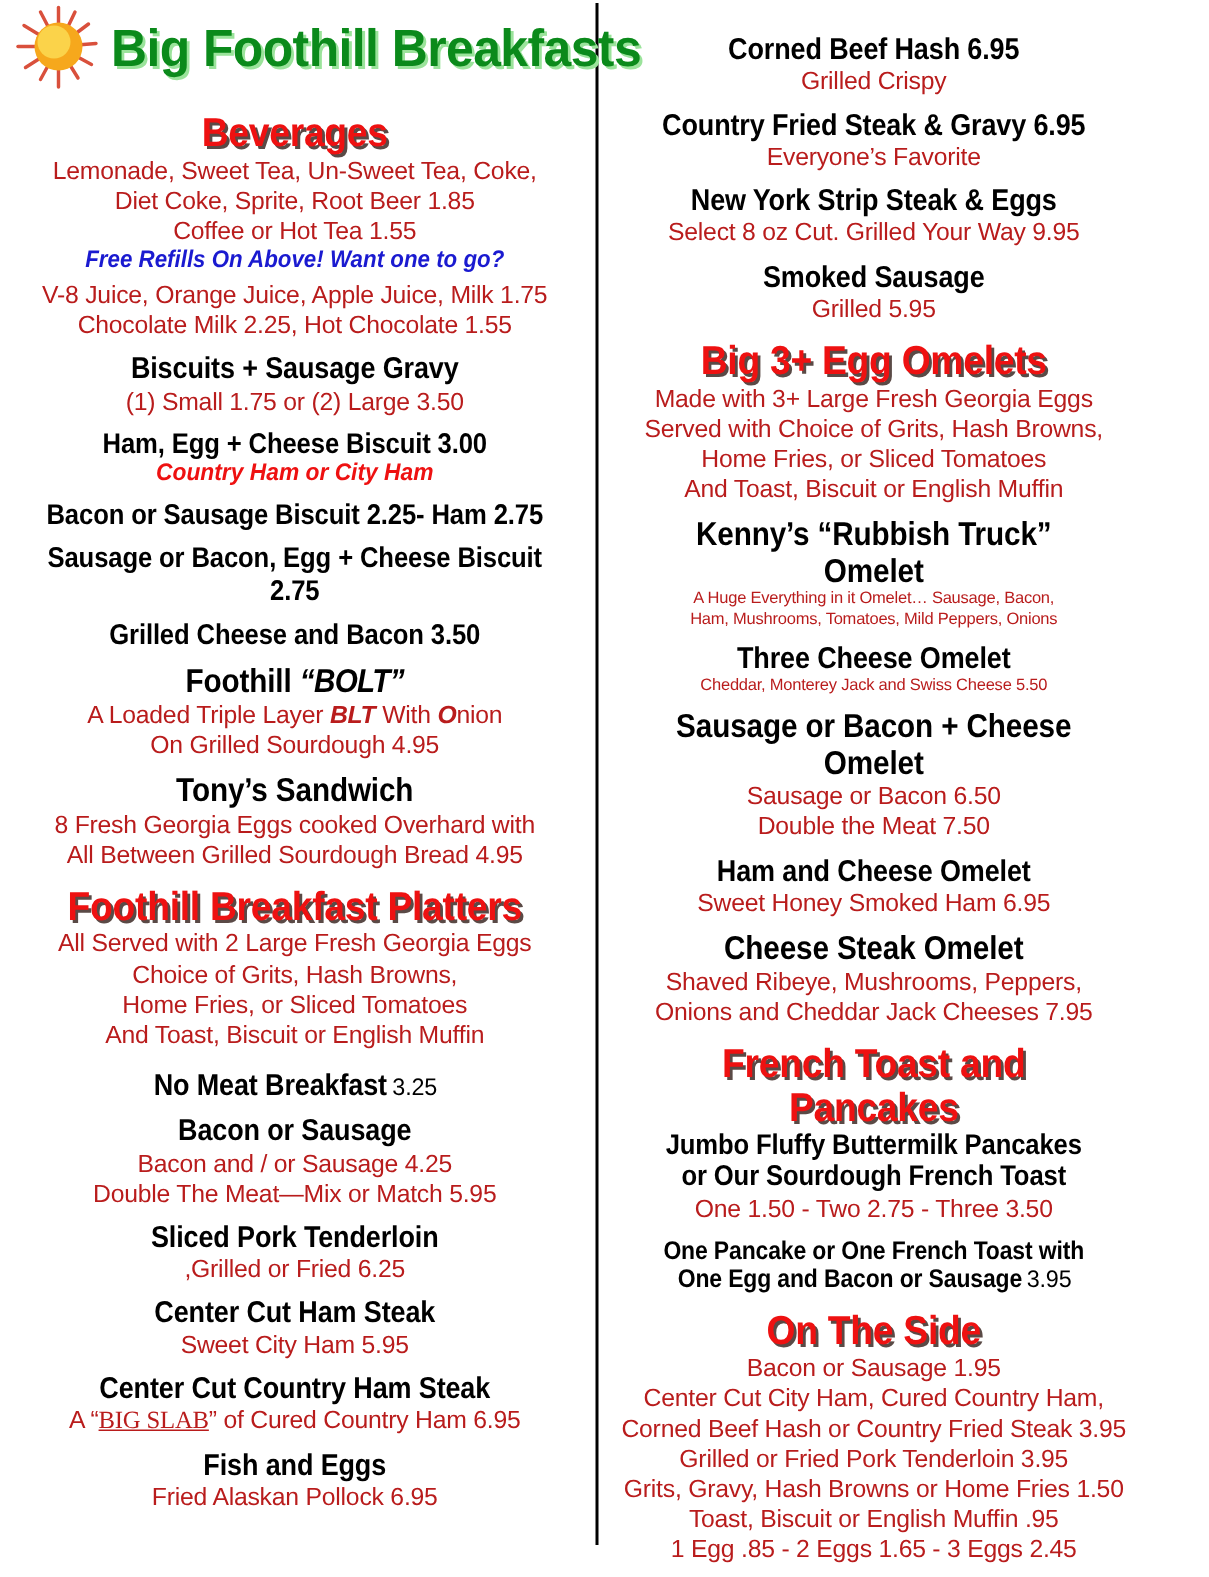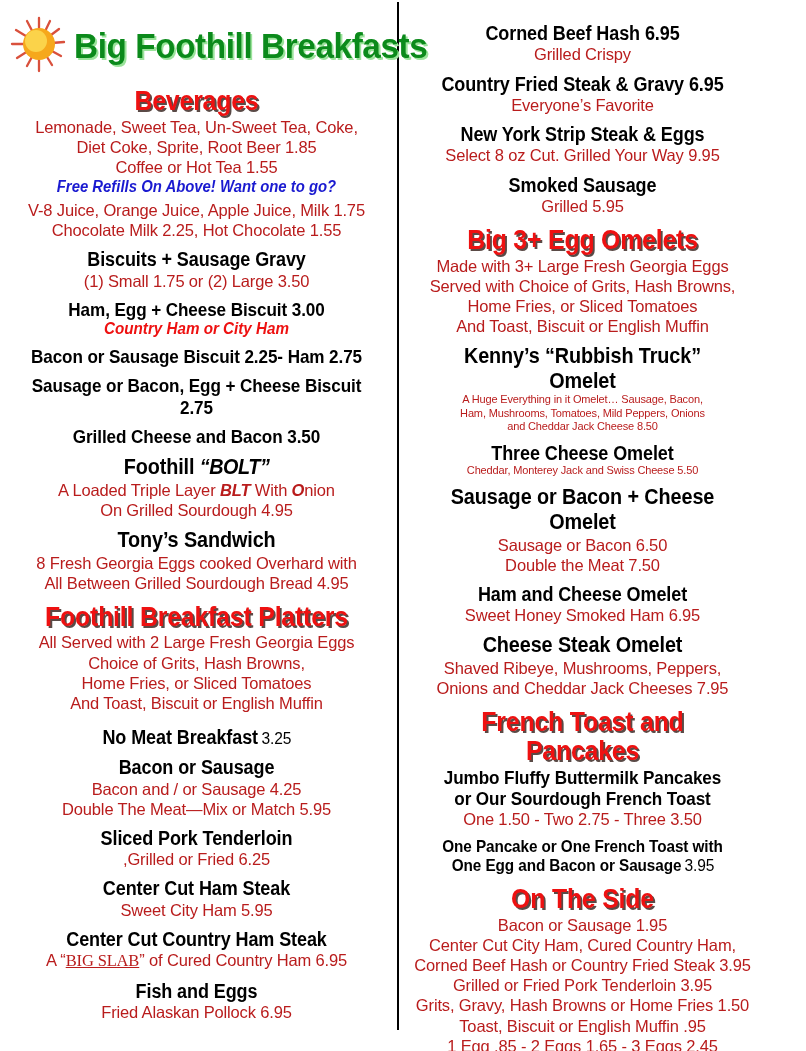--- a/index.html
+++ b/index.html
@@ -24,21 +24,21 @@
     border-left:2px solid #000000;
   }
   .cols{display:flex;align-items:flex-start;}
   .col{box-sizing:border-box;}
   .col-left{width:397px;padding:0 8px 0 4px;}
   .col-right{width:371px;padding:0 14px 0 14px;}
 
   
   .masthead{
     display:flex;align-items:center;justify-content:space-between;
-    height:64px;margin:0;padding:13px 0 0 2px;
+    height:64px;margin:0;padding:0 0 0 2px;
   }
   .sun{
     width:66px;height:62px;position:relative;flex:0 0 auto;margin-right:2px;
   }
   .sun svg{display:block;}
   .brand{
     font-family:"Liberation Sans Narrow","Liberation Sans", sans-serif;
     font-weight:bold;
     font-size:35px;
     letter-spacing:-0.4px;
@@ -250,21 +250,20 @@
       <div class="sec">Big 3+ Egg Omelets</div>
       <div class="desc">Made with 3+ Large Fresh Georgia Eggs</div>
       <div class="desc">Served with Choice of Grits, Hash Browns,</div>
       <div class="desc">Home Fries, or Sliced Tomatoes</div>
       <div class="desc">And Toast, Biscuit or English Muffin</div>
 
       <div class="gap-s"></div>
       <div class="item-title big">Kenny’s “Rubbish Truck” Omelet</div>
       <div class="desc sm">A Huge Everything in it Omelet… Sausage, Bacon,</div>
       <div class="desc sm">Ham, Mushrooms, Tomatoes, Mild Peppers, Onions</div>
-      <div class="desc sm">and Cheddar Jack Cheese 8.50</div>
 
       <div class="gap-s"></div>
       <div class="item-title mid">Three Cheese Omelet</div>
       <div class="desc sm">Cheddar, Monterey Jack and Swiss Cheese 5.50</div>
 
       <div class="gap-s"></div>
       <div class="item-title big">Sausage or Bacon + Cheese Omelet</div>
       <div class="desc">Sausage or Bacon 6.50</div>
       <div class="desc">Double the Meat 7.50</div>
 

